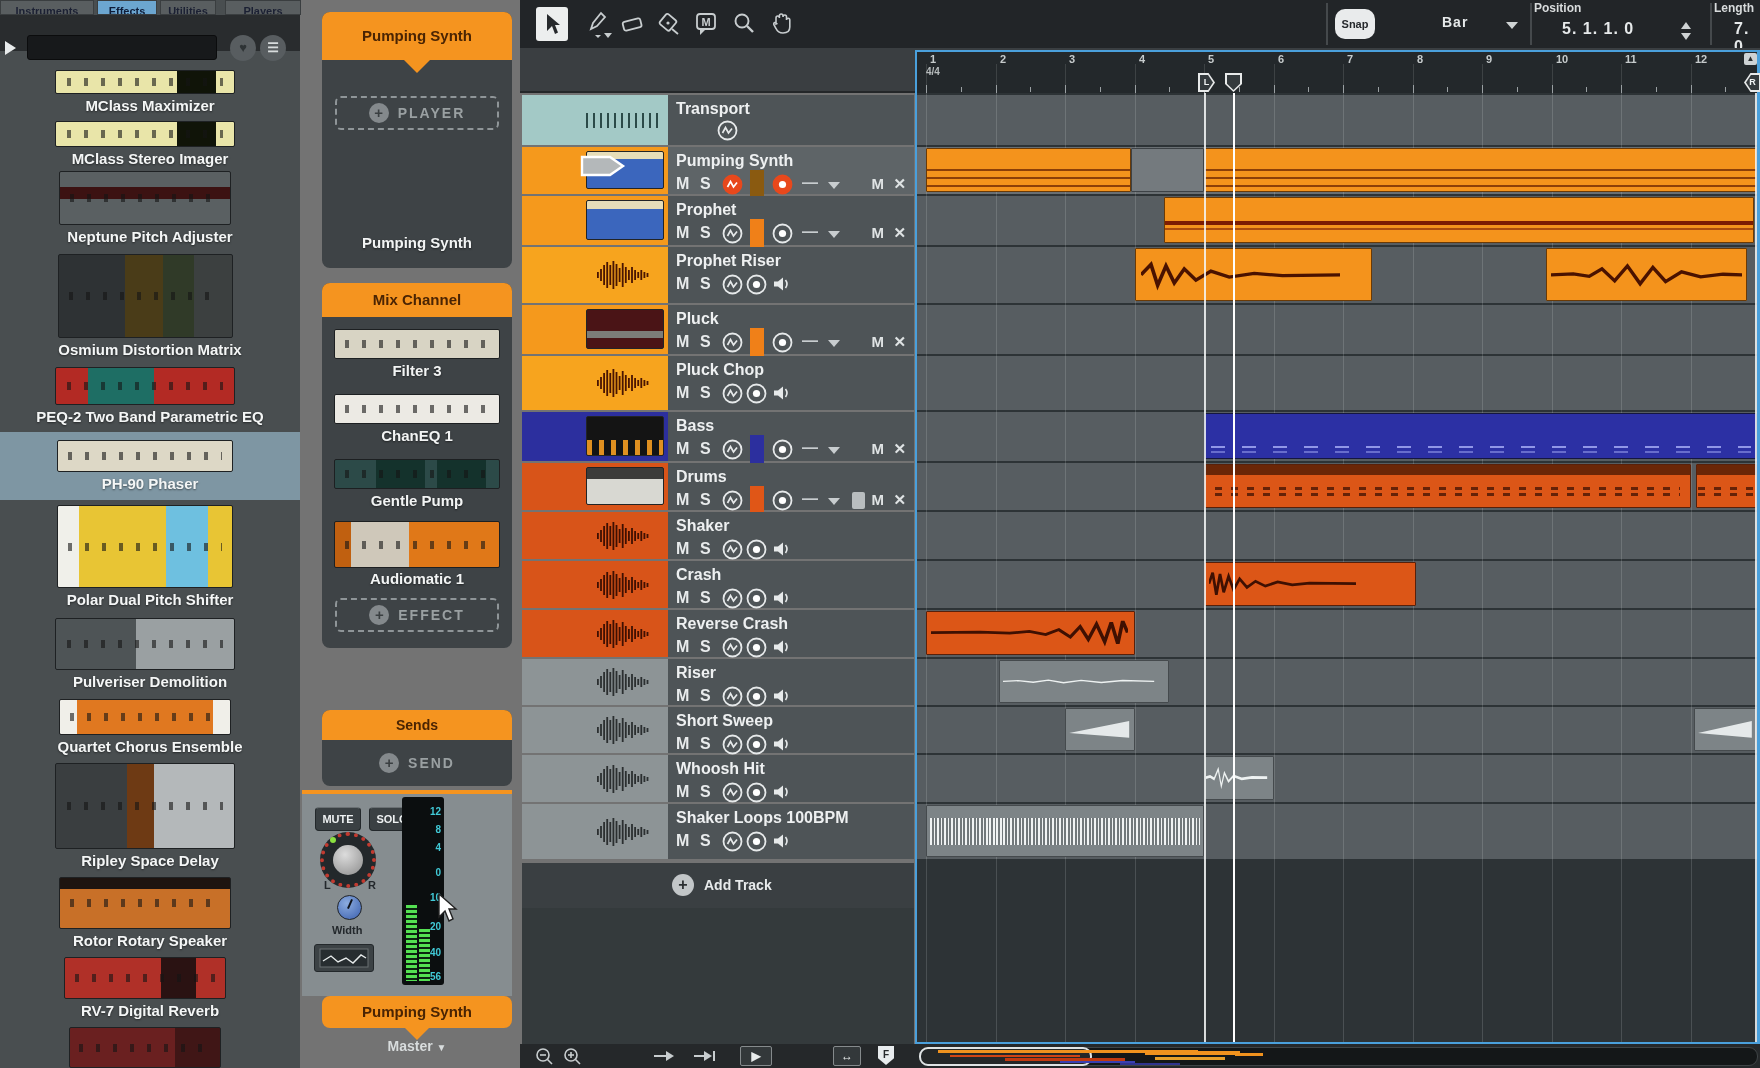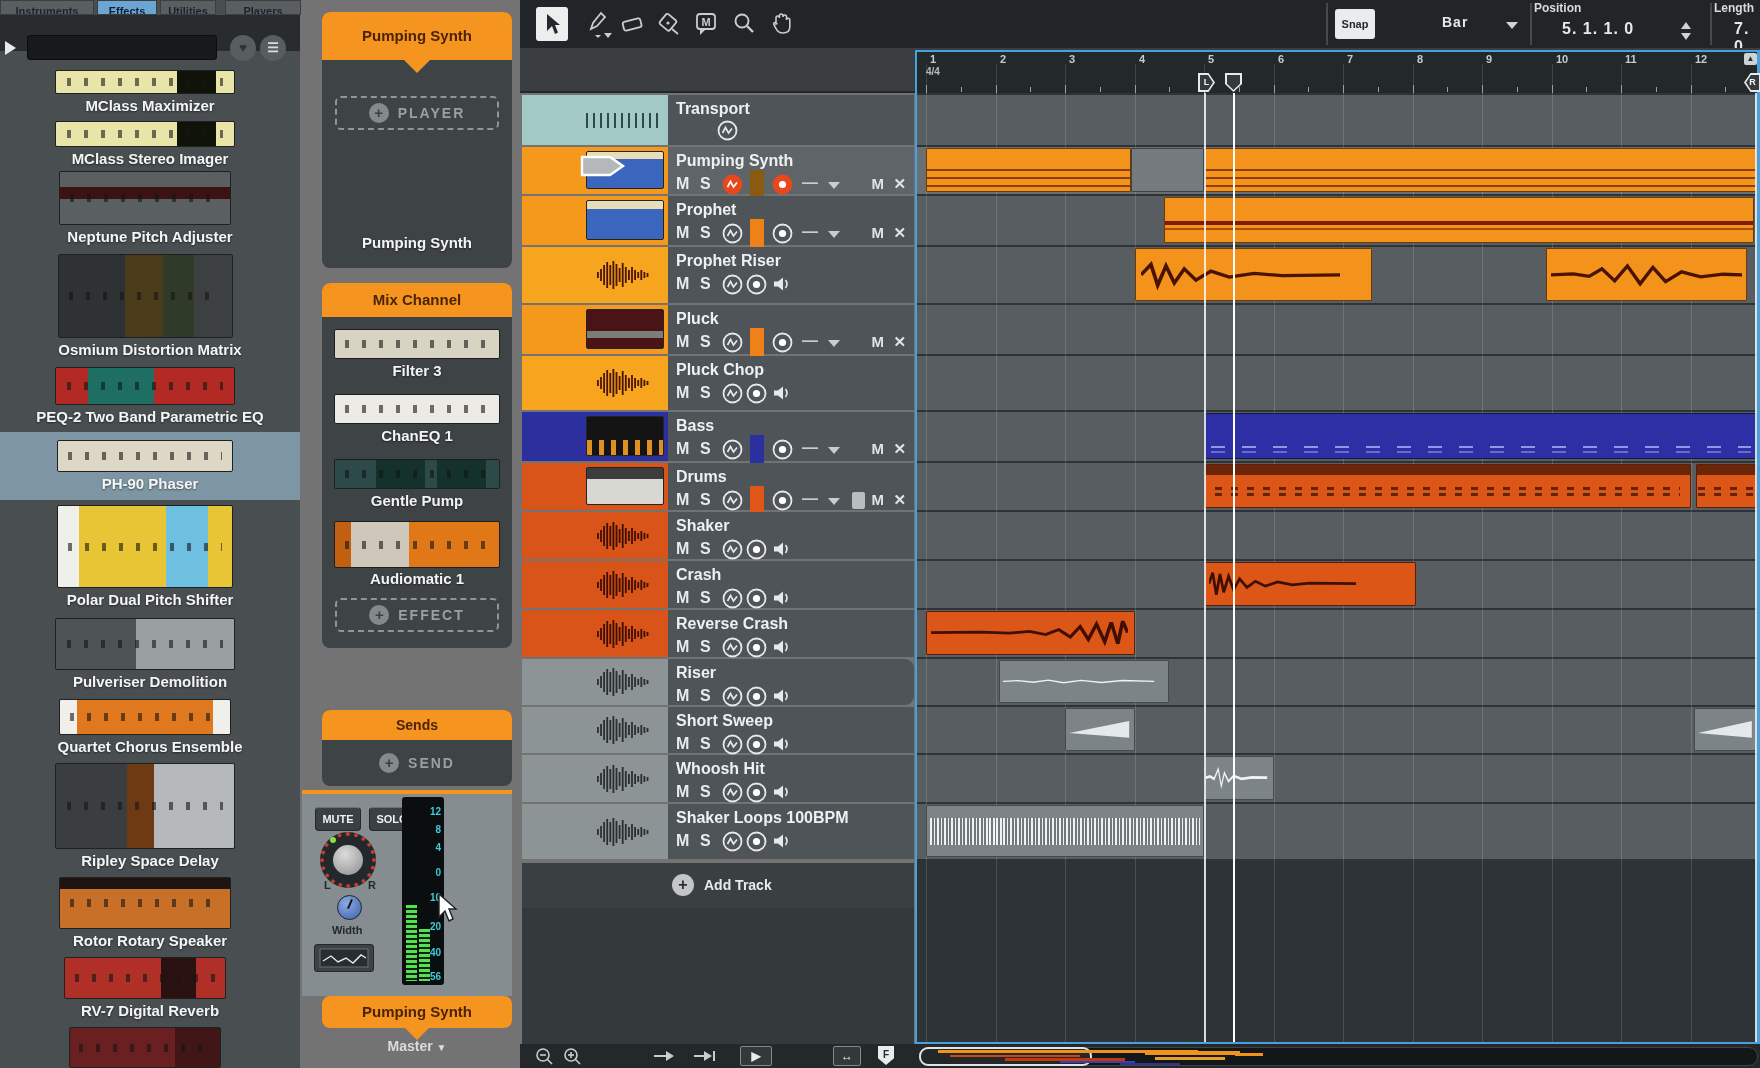--- a/index.html
+++ b/index.html
@@ -70,21 +70,21 @@
   #wavebtn{position:absolute;left:314px;top:944px;width:60px;height:28px;background:#3c4245;border:1px solid #23282b;border-radius:3px}
   #meter{position:absolute;left:402px;top:797px;width:42px;height:188px;background:#0b0e0f;border-radius:3px;border:1px solid #30353   7}
   .mcol{position:absolute;top:4px;bottom:4px;width:11px;background:repeating-linear-gradient(to bottom,#262f32 0 3px,#12161 8 3px 5px)}
   .mlit{position:absolute;width:11px;background:repeating-linear-gradient(to bottom,#54e052 0 3px,#0b2410 3px 5px)}
   .mnum{position:absolute;right:3px;font-size:10px;font-weight:bold;color:#41c9d6}
   
   #toolbar{position:absolute;left:520px;top:0;width:1240px;height:48px;background:#222528}
   .tool{position:absolute;top:7px;width:32px;height:34px;display:flex;align-items:center;justify-content:center}
   .tool.sel{background:#eceeee;border-radius:3px}
   .vdiv{position:absolute;top:3px;width:2px;height:42px;background:#45494c}
-  #snapbtn{position:absolute;left:815px;top:9px;width:40px;height:30px;background:#e9ebec;border:none;border-radius:3px;
+  #snapbtn{position:absolute;left:815px;top:9px;width:40px;height:30px;background:#e9ebec;border:none;border-radius:10px;
         font-size:11px;color:#26292c;font-weight:bold}
   .tblab{position:absolute;top:1px;font-size:12px;font-weight:bold;color:#d8dbdc}
   .tbval{position:absolute;top:20px;font-size:16px;font-weight:bold;color:#e6e9ea;letter-spacing:1px}
   .spin{position:absolute;width:12px;height:22px}
   .spin::before,.spin::after{content:"";position:absolute;left:1px;border-left:5px solid transparent;border-right:5px solid transparent}
   .spin::before{top:2px;border-bottom:7px solid #cfd3d4}
   .spin::after{bottom:2px;border-top:7px solid #cfd3d4}
   #trackhead{position:absolute;left:520px;top:48px;width:1240px;height:45px;background:#3a3e41;border-bottom:2px solid #242729}
   #manrec{position:absolute;left:533px;top:57px;width:86px;height:30px;background:#2c3033;border:1px solid #969b9e;
         border-radius:2px;color:#d8dcdd;font-size:11px;font-weight:bold}
@@ -758,21 +758,21 @@
             </svg>
           </div>
           <div class="abs" style="left: 96px; top: 0px;">
             <svg width="20" height="20" viewBox="0 0 20 20">
               <path d="M2 7.5 H6 L11 3.5 V16.5 L6 12.5 H2 Z" fill="#e6e9ea"></path>
               <path d="M13.5 6 q3 4 0 8" fill="none" stroke="#e6e9ea" stroke-width="1.6"></path>
             </svg>
           </div>
         </div>
       </div>
-      <div class="trow" style="top: 659px; height: 46px; border-radius: 9px;">
+      <div class="trow" style="top: 659px; height: 46px;">
         <div class="strip" style="background: rgb(141, 148, 150);">
           <div class="abs" style="left: 72px; top: 7px;">
             <svg width="56" height="32" viewBox="0 0 56 32">
               <rect x="3" y="13" width="1.8" height="6" fill="#2b2f30"></rect>
               <rect x="6.1" y="10" width="1.8" height="12" fill="#2b2f30"></rect>
               <rect x="9.2" y="6" width="1.8" height="20" fill="#2b2f30"></rect>
               <rect x="12.3" y="3" width="1.8" height="26" fill="#2b2f30"></rect>
               <rect x="15.4" y="6" width="1.8" height="20" fill="#2b2f30"></rect>
               <rect x="18.5" y="2" width="1.8" height="28" fill="#2b2f30"></rect>
               <rect x="21.6" y="5" width="1.8" height="22" fill="#2b2f30"></rect>

